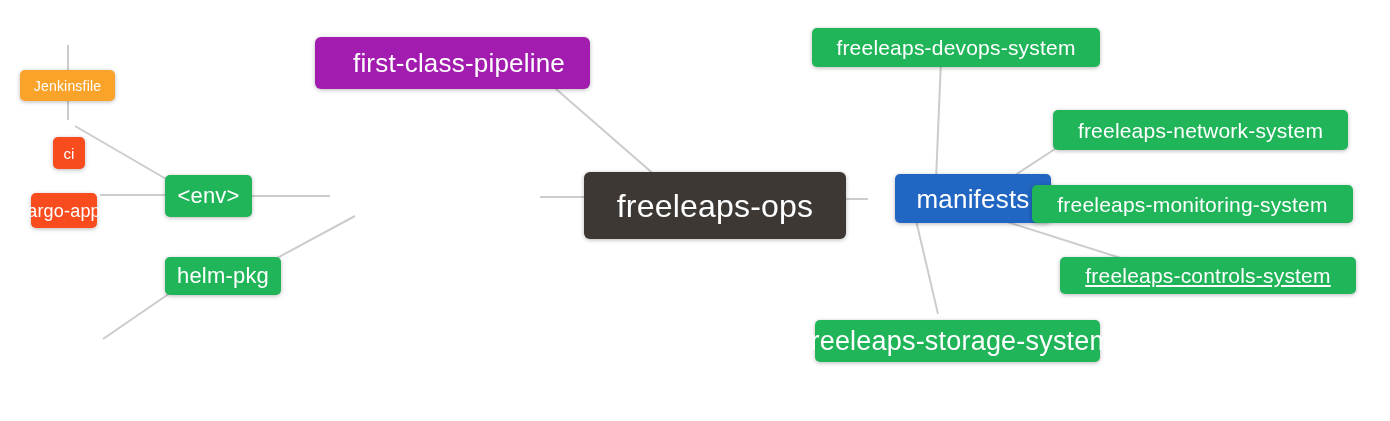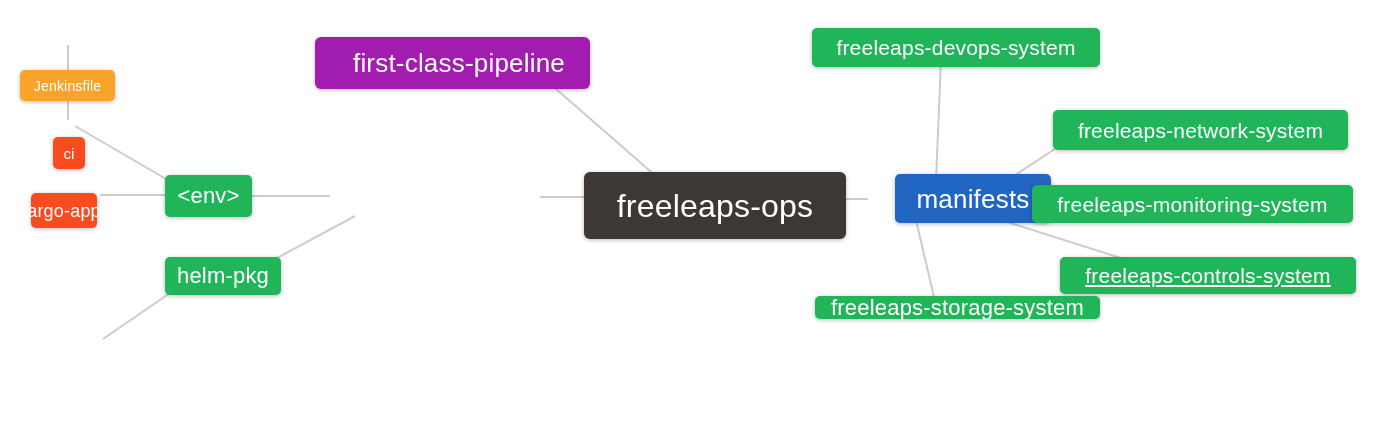--- a/index.html
+++ b/index.html
@@ -44,21 +44,21 @@
   .n-helm-pkg           { left: 165px;  top: 257px; width: 116px; height: 38px; font-size: 22px; }
   .n-values-env-yaml    { left: 7px;    top: 332px; width: 170px; height: 35px; font-size: 17px; }
   .n-first-class-pipeline { left: 315px; top: 37px;  width: 275px; height: 52px; font-size: 26px; border-radius: 6px; }
   .n-service-name       { left: 316px;  top: 172px; width: 250px; height: 53px; font-size: 27px; border-radius: 6px; }
   .n-freeleaps-ops      { left: 584px;  top: 172px; width: 262px; height: 67px; font-size: 32px; border-radius: 6px; }
   .n-manifests          { left: 855px;  top: 174px; width: 156px; height: 49px; font-size: 26px; margin-left: 40px; }
   .n-devops-system      { left: 797px;  top: 28px;  width: 288px; height: 39px; font-size: 21px; margin-left: 15px; }
   .n-network-system     { left: 1053px; top: 110px; width: 295px; height: 40px; font-size: 21px; }
   .n-monitoring-system  { left: 1032px; top: 185px; width: 321px; height: 38px; font-size: 21px; }
   .n-controls-system    { left: 1060px; top: 257px; width: 296px; height: 37px; font-size: 21px; }
-  .n-storage-system     { left: 815px;  top: 296px; width: 285px; height: 23px; font-size: 22px; }
+  .n-storage-system     { left: 815px;  top: 320px; width: 285px; height: 42px; font-size: 27px; }
 </style>
 </head>
 <body>
 
 <div class="canvas">
 
   <svg class="edges" viewBox="0 0 1390 421" xmlns="http://www.w3.org/2000/svg">
     <line x1="68" y1="45" x2="68" y2="120" stroke-width="2" stroke="#cccccc"></line>
     <line x1="75" y1="126" x2="173" y2="183" stroke-width="2" stroke="#cccccc"></line>
     <line x1="100" y1="195" x2="180" y2="195" stroke-width="2" stroke="#cccccc"></line>

